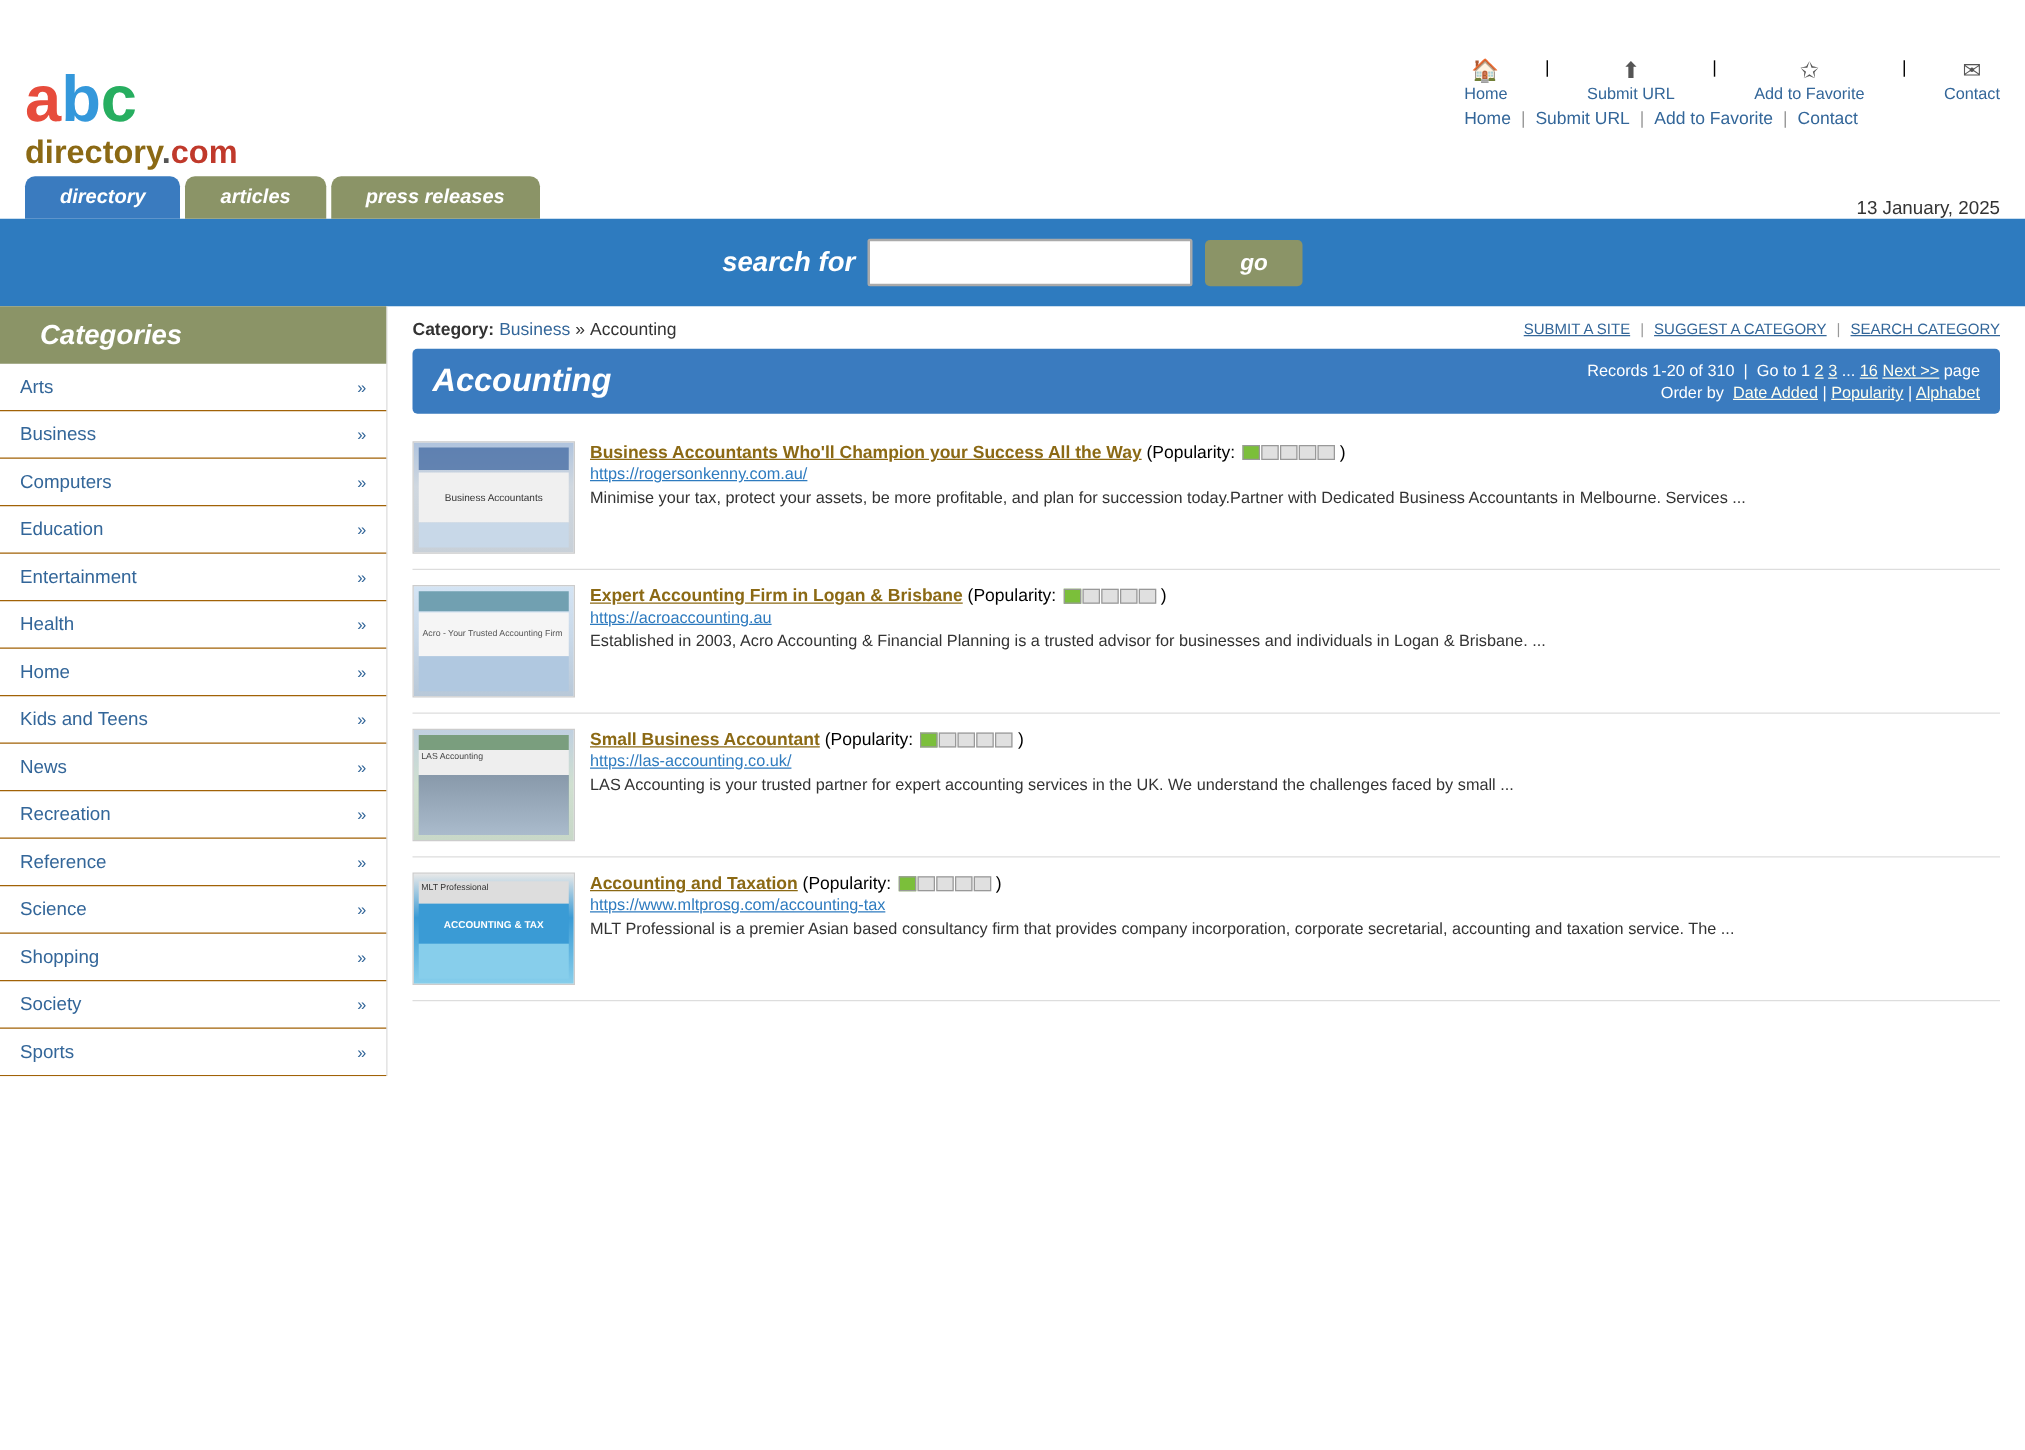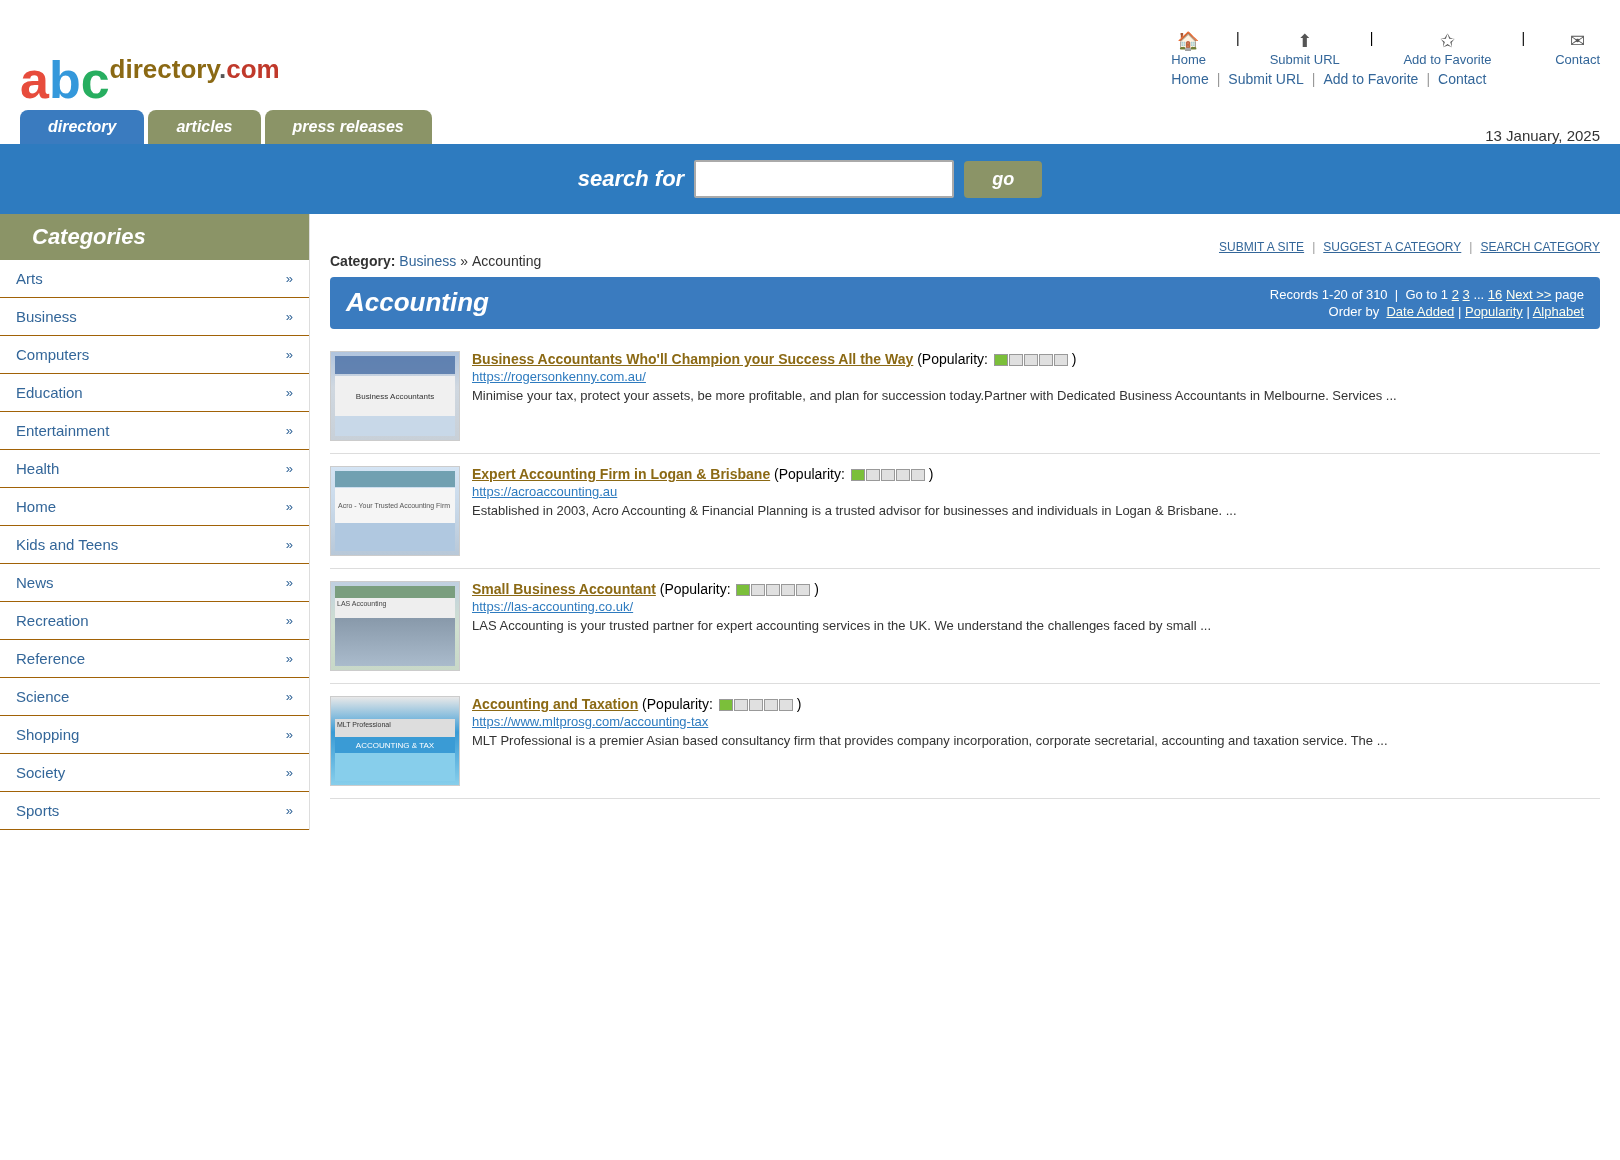--- a/index.html
+++ b/index.html
@@ -1,20 +1,20 @@
 <!DOCTYPE html>
 <html><head>
   <meta charset="utf-8">
   <style>
     * { margin: 0; padding: 0; box-sizing: border-box; }
     body { font-family: Arial, sans-serif; font-size: 14px; background: #fff; }
 
     
     .header { display: flex; align-items: center; justify-content: space-between; padding: 10px 20px 0 20px; }
-    .logo { display: flex; flex-direction: row; margin-top: 44px; }
+    .logo { display: flex; flex-direction: column; margin-top: 44px; }
     .logo-abc { font-size: 52px; font-weight: bold; line-height: 1; }
     .logo-a { color: #e74c3c; }
     .logo-b { color: #3498db; }
     .logo-c { color: #27ae60; }
     .logo-dir { color: #8B6914; font-size: 26px; font-weight: bold; }
     .logo-dot { color: #555; }
     .logo-com { color: #c0392b; }
 
     .header-right { text-align: right; }
     .header-nav-icons { display: flex; gap: 30px; justify-content: flex-end; margin-bottom: 4px; }
@@ -46,21 +46,21 @@
     .sidebar-header { background: #8B9467; color: #fff; font-size: 22px; font-style: italic; font-weight: bold; padding: 10px 32px; }
     .sidebar-item { display: flex; justify-content: space-between; align-items: center; padding: 10px 16px; border-bottom: 1px solid #a16207; cursor: pointer; }
     .sidebar-item-label { color: #336699; font-size: 15px; text-decoration: none; }
     .sidebar-item-arrow { color: #336699; font-size: 13px; }
 
     
     .content { flex: 1; padding: 10px 20px; }
 
     
     .breadcrumb { display: flex; align-items: center; gap: 4px; font-size: 14px; margin-bottom: 8px; justify-content: space-between; }
-    .breadcrumb-left { display: flex; align-items: center; gap: 4px; margin-top: 29px; }
+    .breadcrumb-left { display: flex; align-items: center; gap: 4px; }
     .breadcrumb-label { color: #333; font-weight: bold; }
     .breadcrumb-link { color: #336699; text-decoration: none; }
     .breadcrumb-sep { color: #333; }
     .breadcrumb-current { color: #333; }
     .breadcrumb-actions { display: flex; gap: 8px; align-items: center; font-size: 12px; }
     .breadcrumb-actions a { color: #336699; text-decoration: underline; font-size: 12px; }
     .breadcrumb-actions .sep { color: #999; }
 
     
     .category-box { background: #3a7bbf; border-radius: 4px; padding: 10px 16px; margin-bottom: 10px; }
@@ -319,21 +319,21 @@
         <span>)</span>
         <a class="listing-url" href="#">https://las-accounting.co.uk/</a>
         <span class="listing-desc">LAS Accounting is your trusted partner for expert accounting services in the UK. We understand the challenges faced by small ...</span>
       </div>
     </div>
 
     <div class="listing">
       <div class="listing-thumb thumb-4">
         <div class="thumb-overlay">
           <div style="background:#ddd; height:18px; font-size:7px; padding:2px; color:#333;">MLT Professional</div>
-          <div style="background:#3a9bd5; height:16px; display:flex; align-items:center; justify-content:center; font-size:8px; color:#fff; font-weight:normal;">ACCOUNTING &amp; TAX</div>
+          <div style="background:#3a9bd5; height:32px; display:flex; align-items:center; justify-content:center; font-size:8px; color:#fff; font-weight:bold;">ACCOUNTING &amp; TAX</div>
           <div style="background:#87ceeb; height:28px;"></div>
         </div>
       </div>
       <div class="listing-info">
         <a class="listing-title" href="#">Accounting and Taxation</a>
         <span> (Popularity: </span>
         <span class="pop-bar">
           <span class="pop-seg pop-seg-filled"></span>
           <span class="pop-seg pop-seg-empty"></span>
           <span class="pop-seg pop-seg-empty"></span>

